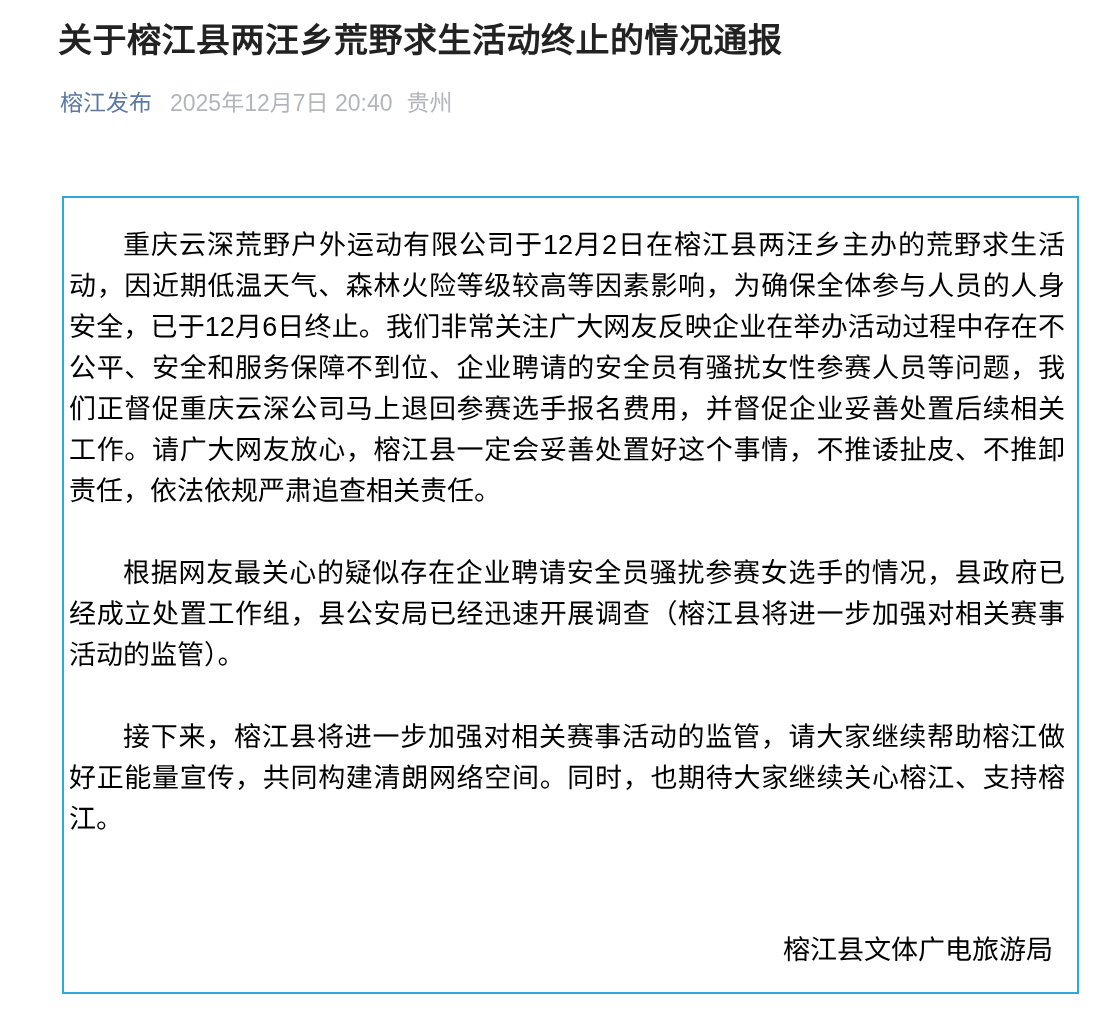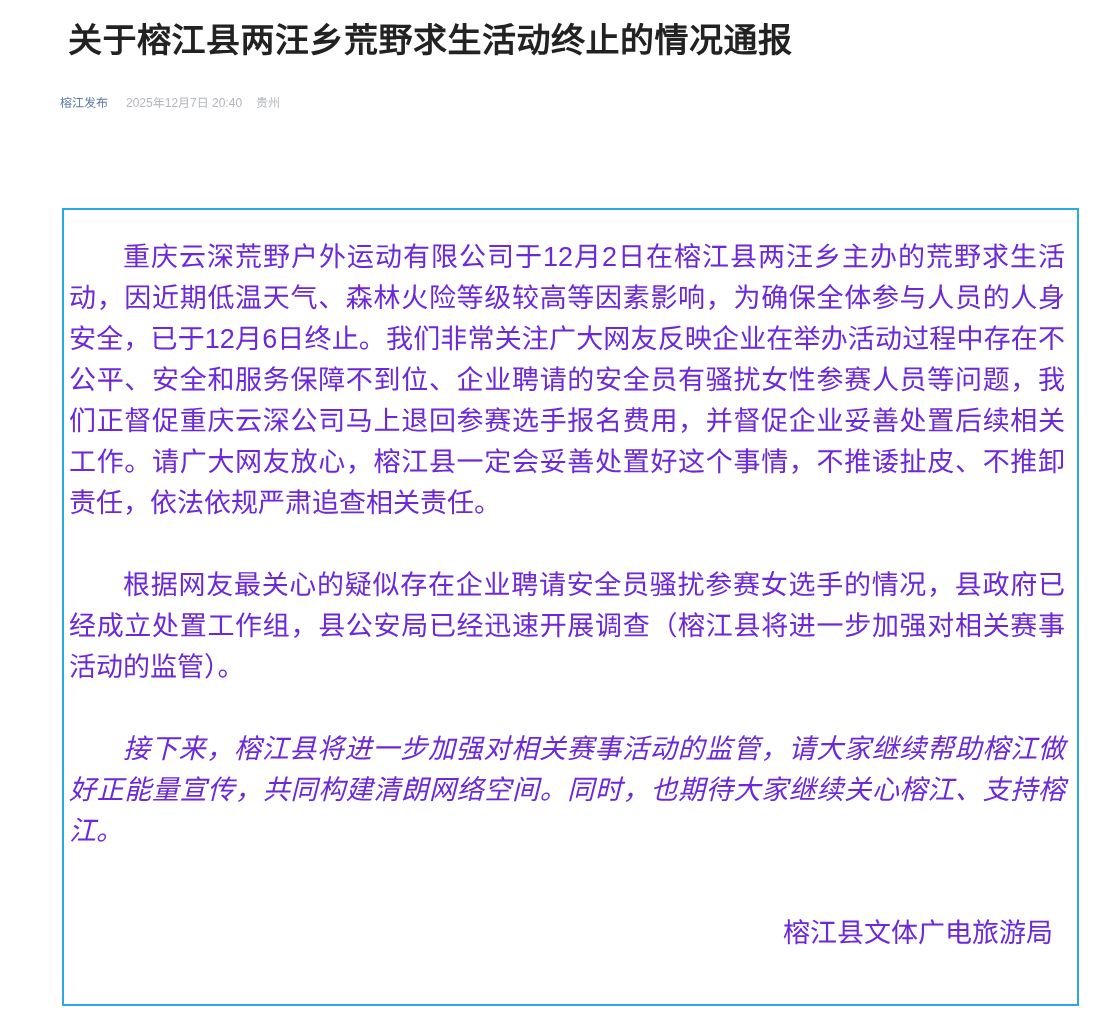--- a/index.html
+++ b/index.html
@@ -11,72 +11,72 @@
   }
   .page {
     position: relative;
     width: 1113px;
     height: 1024px;
     background: #ffffff;
     overflow: hidden;
   }
   .page-title {
     position: absolute;
-    left: 68px;
+    left: 58px;
     top: 16px;
     margin: 0;
     font-size: 34px;
     line-height: 48px;
     font-weight: 700;
     color: #222222;
     letter-spacing: 0.5px;
     white-space: nowrap;
   }
   .meta {
     position: absolute;
     left: 60px;
     top: 88px;
-    font-size: 12px;
+    font-size: 23px;
     line-height: 30px;
     white-space: nowrap;
   }
   .meta .author {
     color: #5b79a3;
     text-decoration: none;
     margin-right: 18px;
     cursor: pointer;
   }
   .meta .datetime {
     color: #b2b6bc;
     margin-right: 14px;
   }
   .meta .location {
     color: #b2b6bc;
   }
   .notice-box {
     position: absolute;
     left: 62px;
-    top: 208px;
+    top: 196px;
     width: 1017px;
     height: 798px;
     border: 2px solid #2ca9e1;
     padding: 27px 12px 40px 5px;
-    color: #6d28d9;
+    color: #000000;
     font-size: 27px;
     line-height: 41px;
     letter-spacing: 0px;
   }
   .notice-box p {
     margin: 0 0 41px 0;
     text-indent: 2em;
     text-align: justify;
   }
-  .notice-box p:last-of-type { margin-bottom: 16px; font-style: italic; }
+  .notice-box p:last-of-type { margin-bottom: 16px; }
   .signature {
-    margin-top: 61px;
+    margin-top: 90px;
     text-align: right;
     padding-right: 12px;
   }
   .signature div {
     line-height: 41px;
   }
 </style>
 </head>
 <body>
 

